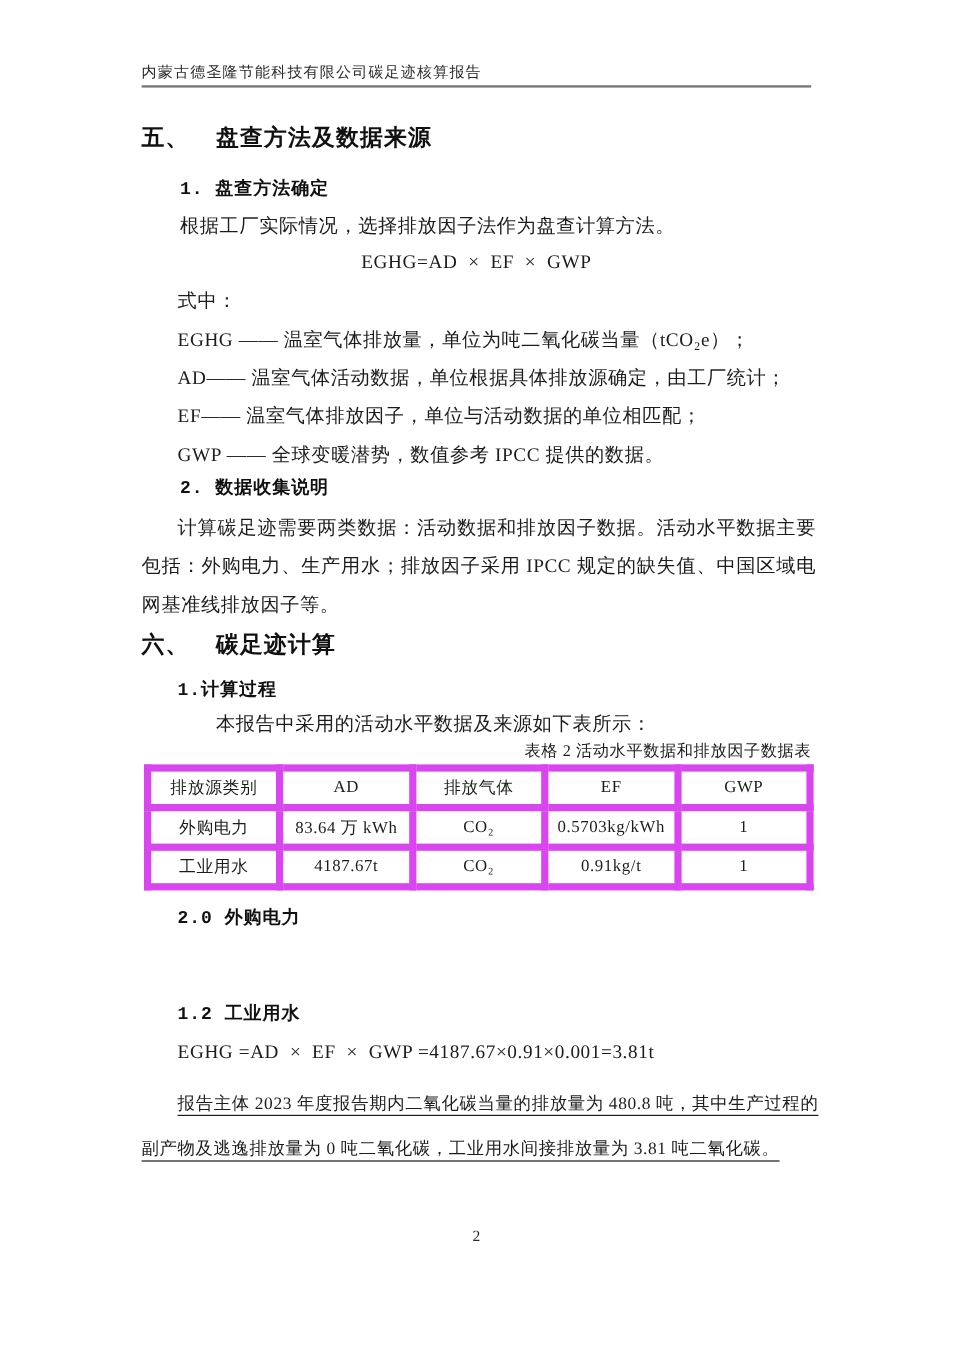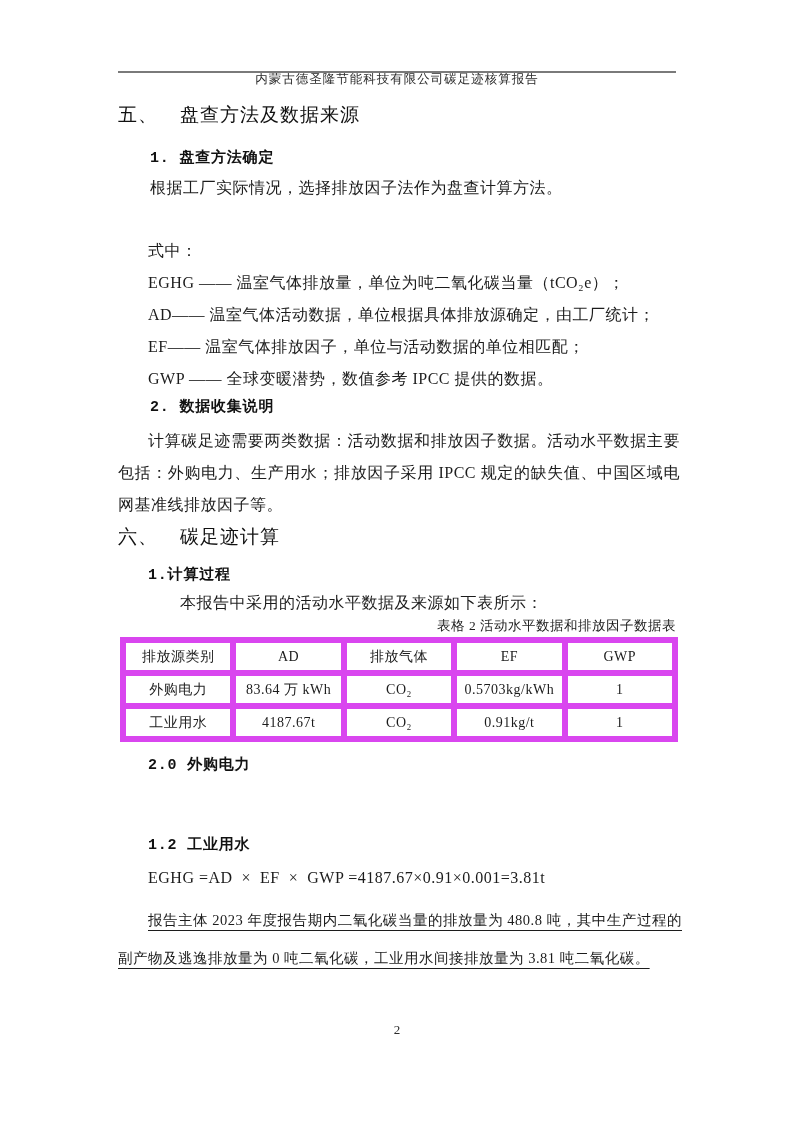--- a/index.html
+++ b/index.html
@@ -7,29 +7,28 @@
   body {
     width: 794px; height: 1123px;
     font-family: "Liberation Serif", "DejaVu Serif", serif;
     color: #1c1c1c;
   }
   .page { position: relative; width: 794px; height: 1123px; overflow: hidden; background: #ffffff; }
   .abs { position: absolute; left: 118px; }
 
   .header-title {
     top: 52px; width: 558px;
-    text-align: center; font-size: 12.5px; letter-spacing: 1px;
+    text-align: left; font-size: 12.5px; letter-spacing: 1px;
     color: #2a2a2a;
-    margin-top: 19px;
   }
   .header-rule { top: 71px; width: 558px; height: 2px; background: #7a7a7a; }
 
   .h-major {
     font-family: "Liberation Sans", "DejaVu Sans", sans-serif;
-    font-weight: normal; font-size: 19px; letter-spacing: 1px; color: #111;
+    font-weight: bold; font-size: 19px; letter-spacing: 1px; color: #111;
   }
   .h-major .num { margin-right: 22px; }
 
   .h-sub {
     font-family: Liberation Mono, monospace;
     font-weight: bold; font-size: 15px; letter-spacing: 0.8px; color: #111;
   }
 
   .body-text { font-size: 16px; letter-spacing: 0.5px; white-space: pre-wrap; }
 
@@ -63,20 +62,21 @@
   <div class="abs header-rule"></div>
 
   <div class="abs h-major" style="top:102px">
     <span class="num">五、</span><span>盘查方法及数据来源</span>
   </div>
 
   <div class="abs h-sub" style="top:148px; left:150px">1. 盘查方法确定</div>
 
   <div class="abs body-text" style="top:178px; left:150px">根据工厂实际情况，选择排放因子法作为盘查计算方法。</div>
 
+  <div class="abs body-text formula-center" style="top:210px">EGHG=AD  ×  EF  ×  GWP</div>
 
   <div class="abs body-text" style="top:241px; left:148px">式中：</div>
 
   <div class="abs body-text" style="top:273px; left:148px">EGHG —— 温室气体排放量，单位为吨二氧化碳当量（tCO₂e）；</div>
   <div class="abs body-text" style="top:305px; left:148px">AD—— 温室气体活动数据，单位根据具体排放源确定，由工厂统计；</div>
   <div class="abs body-text" style="top:337px; left:148px">EF—— 温室气体排放因子，单位与活动数据的单位相匹配；</div>
   <div class="abs body-text" style="top:369px; left:148px">GWP —— 全球变暖潜势，数值参考 IPCC 提供的数据。</div>
 
   <div class="abs h-sub" style="top:397px; left:150px">2. 数据收集说明</div>
 

